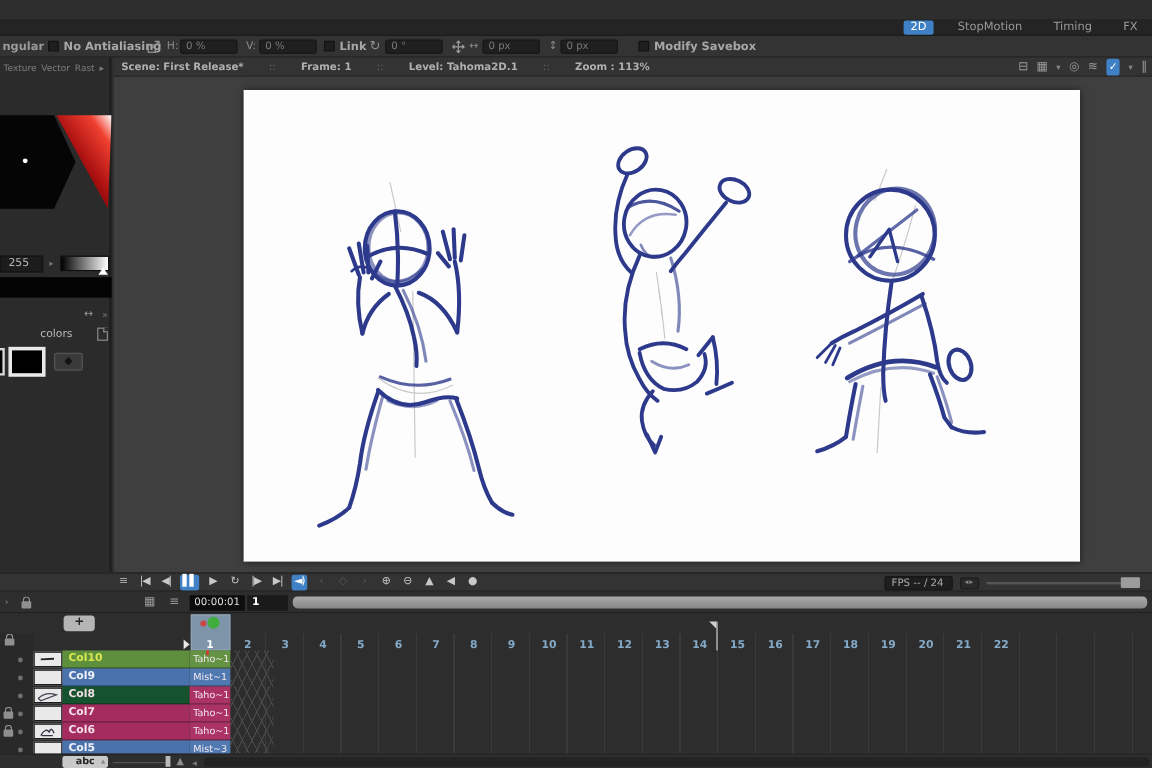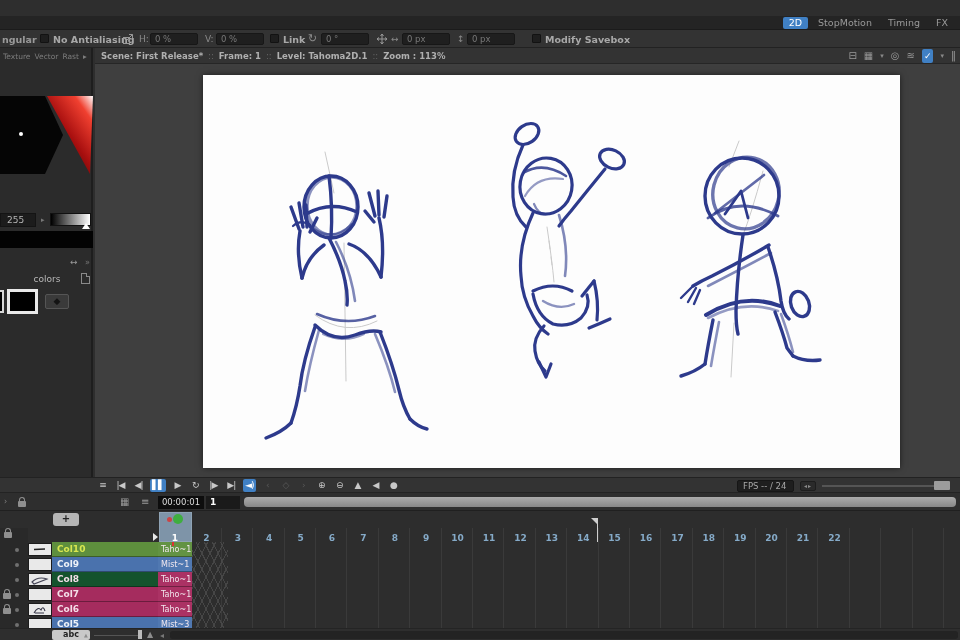--- a/index.html
+++ b/index.html
@@ -10,21 +10,21 @@
 
   
   #titlebar { position:absolute; left:0; top:0; width:960px; height:16px; background:#262626;
               border-bottom:1px solid #1a1a1a; text-align:center; line-height:16px;
               color:#8e8e8e; font-size:10px; }
   #titlebar .corner { position:absolute; left:0; top:0; width:64px; height:4px; background:#4a4a4a; }
 
   
   #menubar { position:absolute; left:0; top:16px; width:960px; height:14px; background:#242424;
              border-bottom:1px solid #1b1b1b; display:flex; justify-content:flex-end; align-items:center;
-             padding-right:6px; gap:4px;padding-left:16px; }
+             padding-right:6px; gap:14px;padding-left:16px; }
   .room-tab { font-size:9.5px; color:#999; padding:0 6px; line-height:12px; border-radius:2px; cursor:default; }
   .room-tab.active { background:#4080c4; color:#fff; }
 
   
   #toolopts { position:absolute; left:0; top:30px; width:960px; height:18px; background:#333;
               border-bottom:1px solid #222; }
   #toolopts .lbl { position:absolute; top:4px; font-size:9.5px; color:#a8a8a8; font-weight:bold; }
   #toolopts .tiny { position:absolute; top:4px; font-size:9px; color:#8a8a8a; }
   .field { position:absolute; top:3px; height:12px; background:#1f1f1f; border:1px solid #171717;
            border-radius:2px; color:#787878; font-size:8.5px; line-height:10px; padding-left:4px; }
@@ -210,21 +210,21 @@
   </div>
 
   <div id="headerrow">
     <div id="paneltabs">
         <span class="panel-tab">Texture</span>
         <span class="panel-tab">Vector</span>
         <span class="panel-tab">Rast</span>
         <span class="panel-tab">▸</span>
       </div>
     <div id="viewerheader">
-      <span id="vh-segs" style="display:flex;gap:5px;align-items:center;">
+      <span id="vh-segs" style="display:flex;gap:21px;align-items:center;">
           <span class="vh-seg">Scene: First Release*</span>
           <span class="vh-sep">::</span>
           <span class="vh-seg">Frame: 1</span>
           <span class="vh-sep">::</span>
           <span class="vh-seg">Level: Tahoma2D.1</span>
           <span class="vh-sep">::</span>
           <span class="vh-seg">Zoom : 113%</span>
         </span>
       <span id="vh-icons">
           <span class="vh-icon">⊟</span>

